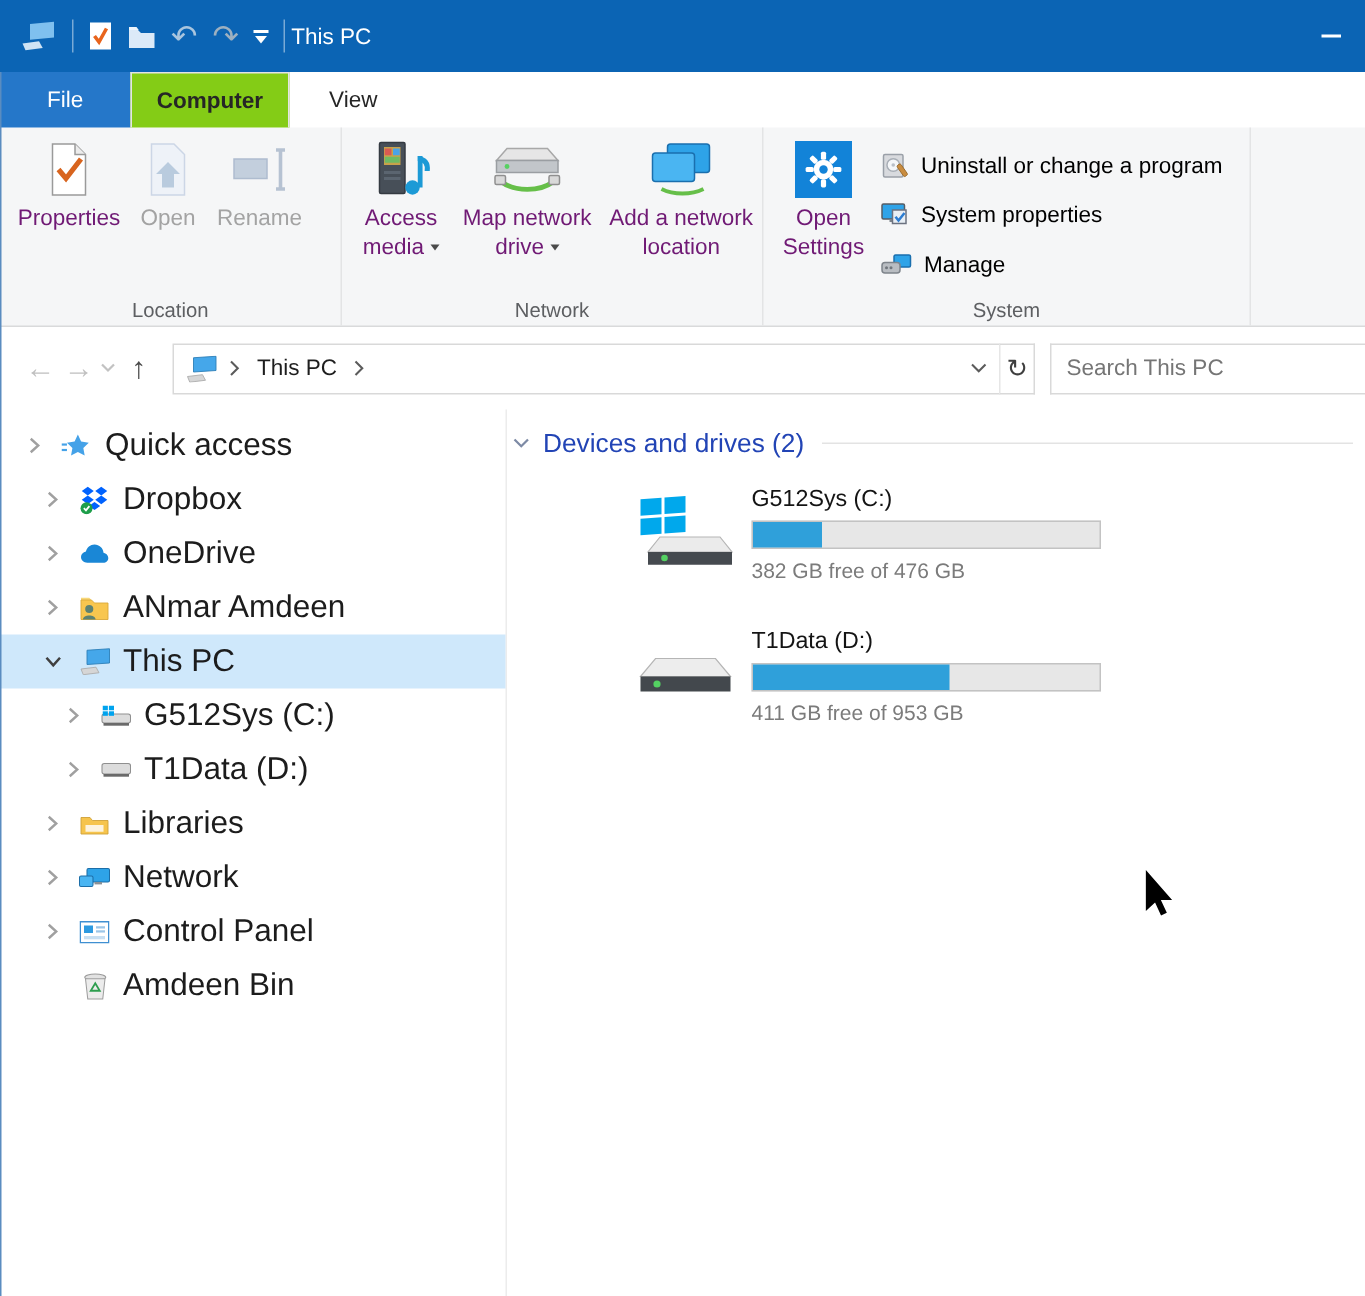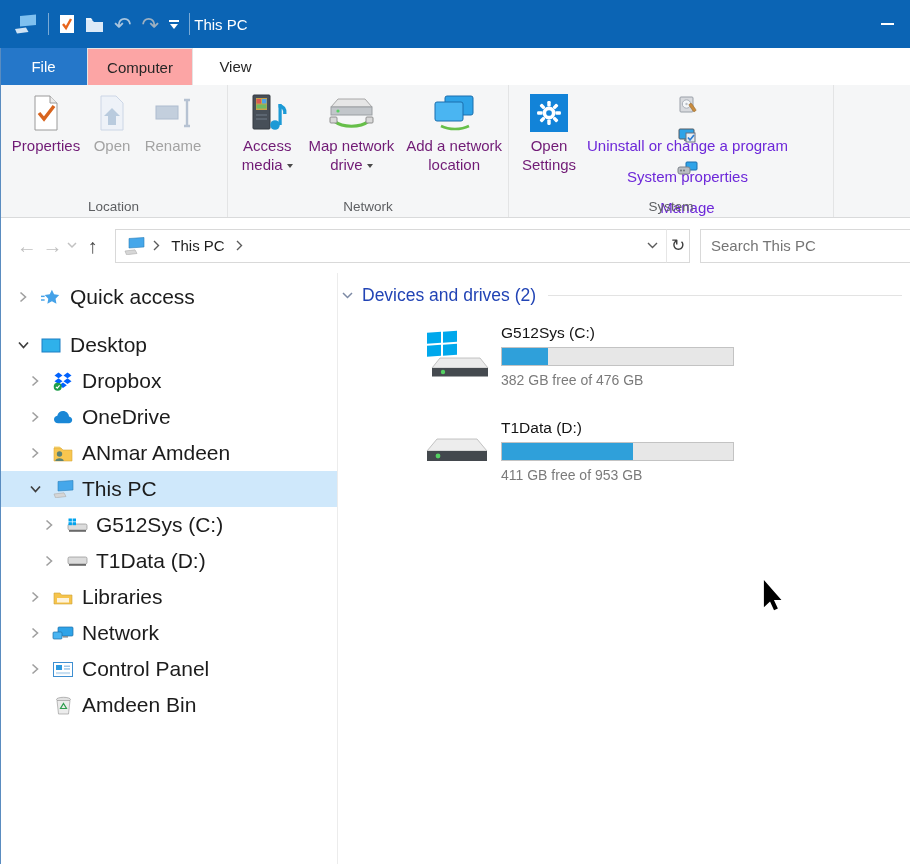--- a/index.html
+++ b/index.html
@@ -16,40 +16,40 @@
   .qat-dd .bar { width:10px; height:2px; background:#fff; margin-bottom:2px; }
   .qat-dd .tri { width:0; height:0; border-left:4px solid transparent; border-right:4px solid transparent; border-top:5px solid #fff; }
   .title-text { font-size:15px; margin-left:4px; }
   .min-btn { margin-left:auto; width:46px; height:100%; display:flex; align-items:center; justify-content:center; }
   .min-glyph { width:13px; height:2px; background:#fff; }
 
   
   .tabrow { height:37px; display:flex; background:#fff; }
   .tab { display:flex; align-items:center; justify-content:center; font-size:15px; color:#262626; cursor:default; }
   .tab.file { width:87px; background:#2577c9; color:#fff; }
-  .tab.computer { width:106px; background:#fca5a5; border:1px solid #e4e4e4; border-bottom:none; }
+  .tab.computer { width:106px; background:#84cc16; border:1px solid #e4e4e4; border-bottom:none;font-weight:bold; }
   .tab.view { width:85px; }
 
   
   .ribbon { height:133px; background:#f5f6f7; border-bottom:1px solid #d9dadb; display:flex; }
   .rgroup { position:relative; border-right:1px solid #e3e4e5; padding:4px 2px 20px 6px; display:flex; align-items:flex-start; }
   .rgroup.loc { width:228px; }
   .rgroup.net { width:281px; }
   .rgroup.sys { width:325px; }
   .rgroup.fill { flex:1; border-right:none; }
   .rgroup-label { position:absolute; bottom:3px; left:0; right:0; text-align:center; font-size:13.5px; color:#5d5f62; }
   .bigbtn { display:flex; flex-direction:column; align-items:center; padding:2px 3px; font-size:15px; color:#701a75; text-align:center; line-height:19px; }
   .bigbtn .bicon { height:44px; display:flex; align-items:center; justify-content:center; margin-bottom:1px; }
   .bigbtn.disabled { color:#a3a3a3; }
   .w-props { width:80px; } .w-open { width:52px; } .w-ren { width:70px; }
   .w-acc { width:68px; } .w-map { width:104px; } .w-add { width:106px; }
   .w-set { width:68px; }
   .dd { display:inline-block; width:0; height:0; border-left:3.5px solid transparent; border-right:3.5px solid transparent; border-top:4.5px solid #4a4a4a; margin-left:4px; vertical-align:middle; }
   .smallcol { display:flex; flex-direction:column; margin-left:4px; padding-top:6px; }
-  .smallbtn { display:flex; align-items:center; height:30px; gap:23px; font-size:15px; color:#6d28d9; margin-bottom:3px;flex-direction:column; }
+  .smallbtn { display:flex; align-items:center; height:30px; gap:8px; font-size:15px; color:#000000; margin-bottom:3px; }
   .settings-tile { width:38px; height:38px; background:#1283d8; display:flex; align-items:center; justify-content:center; }
 
   
   .navbar { height:55px; display:flex; align-items:center; background:#fff; padding-left:14px; }
   .nav-btn { width:32px; text-align:center; font-size:20px; line-height:1; }
   .nav-back, .nav-fwd { color:#c0c0c0; }
   .nav-up { color:#4a4a4a; }
   .nav-hist { width:18px; display:flex; justify-content:center; }
   .addr { height:34px; border:1px solid #d9d9d9; display:flex; align-items:center; flex:0 0 552px; margin-left:10px; background:#fff; }
   .addr-icon { padding:0 6px 0 8px; display:flex; }
@@ -333,33 +333,20 @@
         <span class="ticon">
             <svg width="20" height="18" viewBox="0 0 22 18">
               <polygon points="12,1 14.4,6.1 20,6.9 16,10.8 17,16.4 12,13.7 7,16.4 8,10.8 4,6.9 9.6,6.1" fill="#45a2e8"></polygon>
               <rect x="0" y="7.5" width="4" height="1.6" fill="#45a2e8"></rect>
               <rect x="0" y="11.5" width="4" height="1.6" fill="#45a2e8"></rect>
             </svg>
           </span>
         <span>Quick access</span>
       </div>
 
-      <div class="trow lvl0 gap-top">
-        <span class="chev">
-            <svg width="11" height="8" viewBox="0 0 11 8">
-              <polyline points="1,1.5 5.5,6.5 10,1.5" stroke="#3f3f3f" stroke-width="1.7" fill="none"></polyline>
-            </svg>
-          </span>
-        <span class="ticon">
-            <svg width="20" height="15" viewBox="0 0 20 15">
-              <rect x="1" y="1" width="18" height="13" fill="#2fb1ea" stroke="#1d7fc4"></rect>
-            </svg>
-          </span>
-        <span>Desktop</span>
-      </div>
 
       <div class="trow lvl1">
         <span class="chev">
             <svg width="8" height="12" viewBox="0 0 8 12">
               <polyline points="1.5,1.5 6.5,6 1.5,10.5" stroke="#a0a0a0" stroke-width="1.6" fill="none"></polyline>
             </svg>
           </span>
         <span class="ticon">
             <svg width="20" height="19" viewBox="0 0 20 19">
               <g fill="#0062fe">

